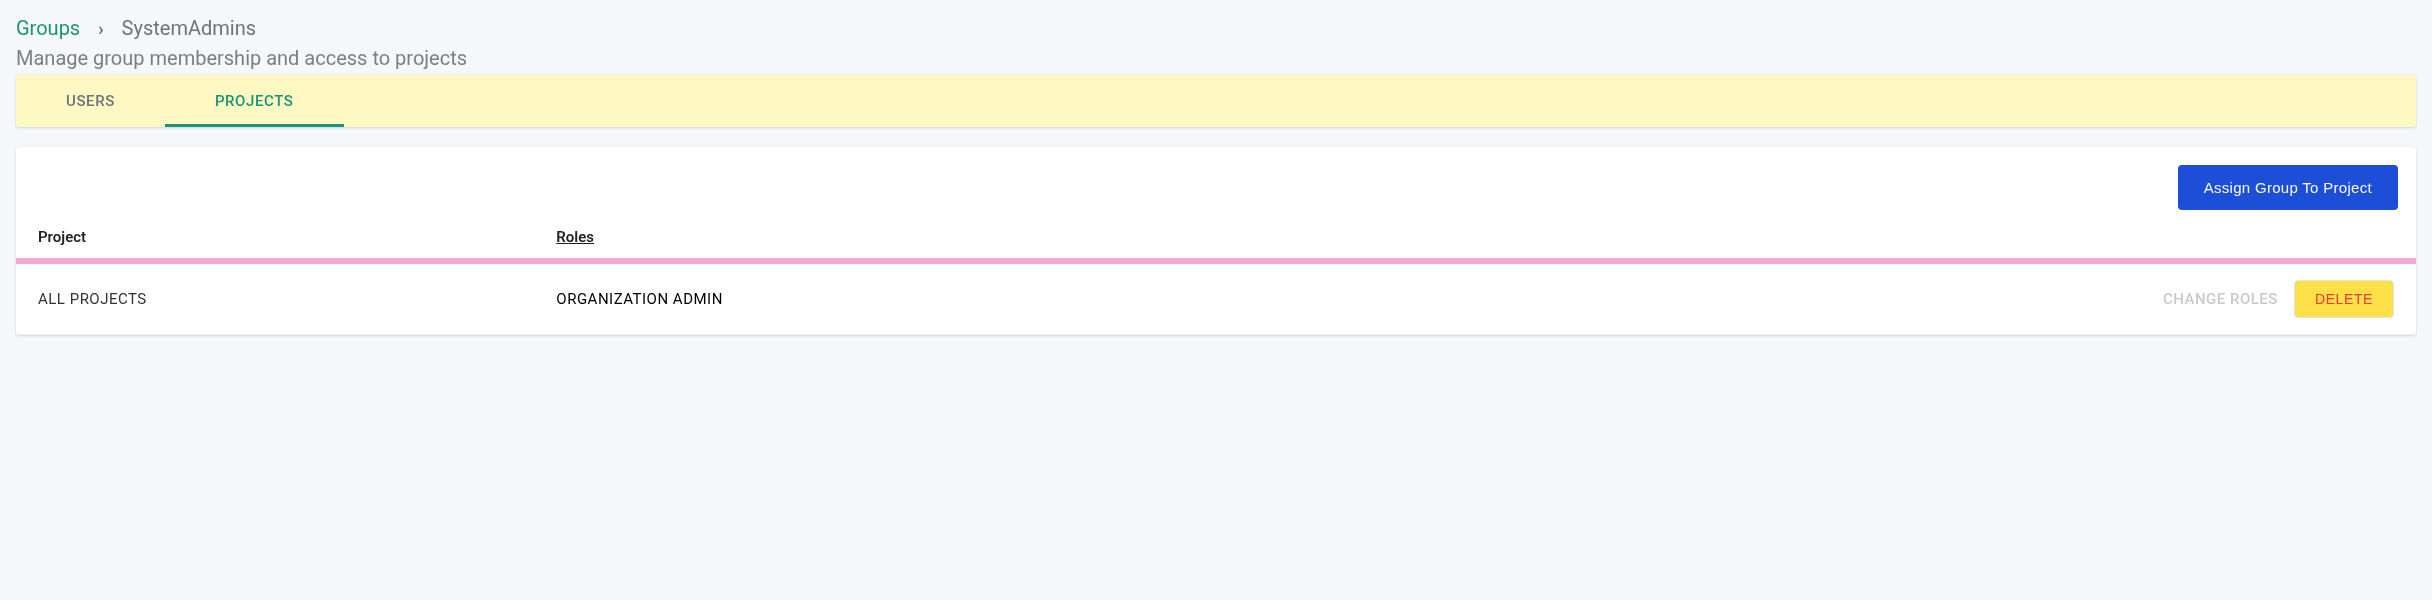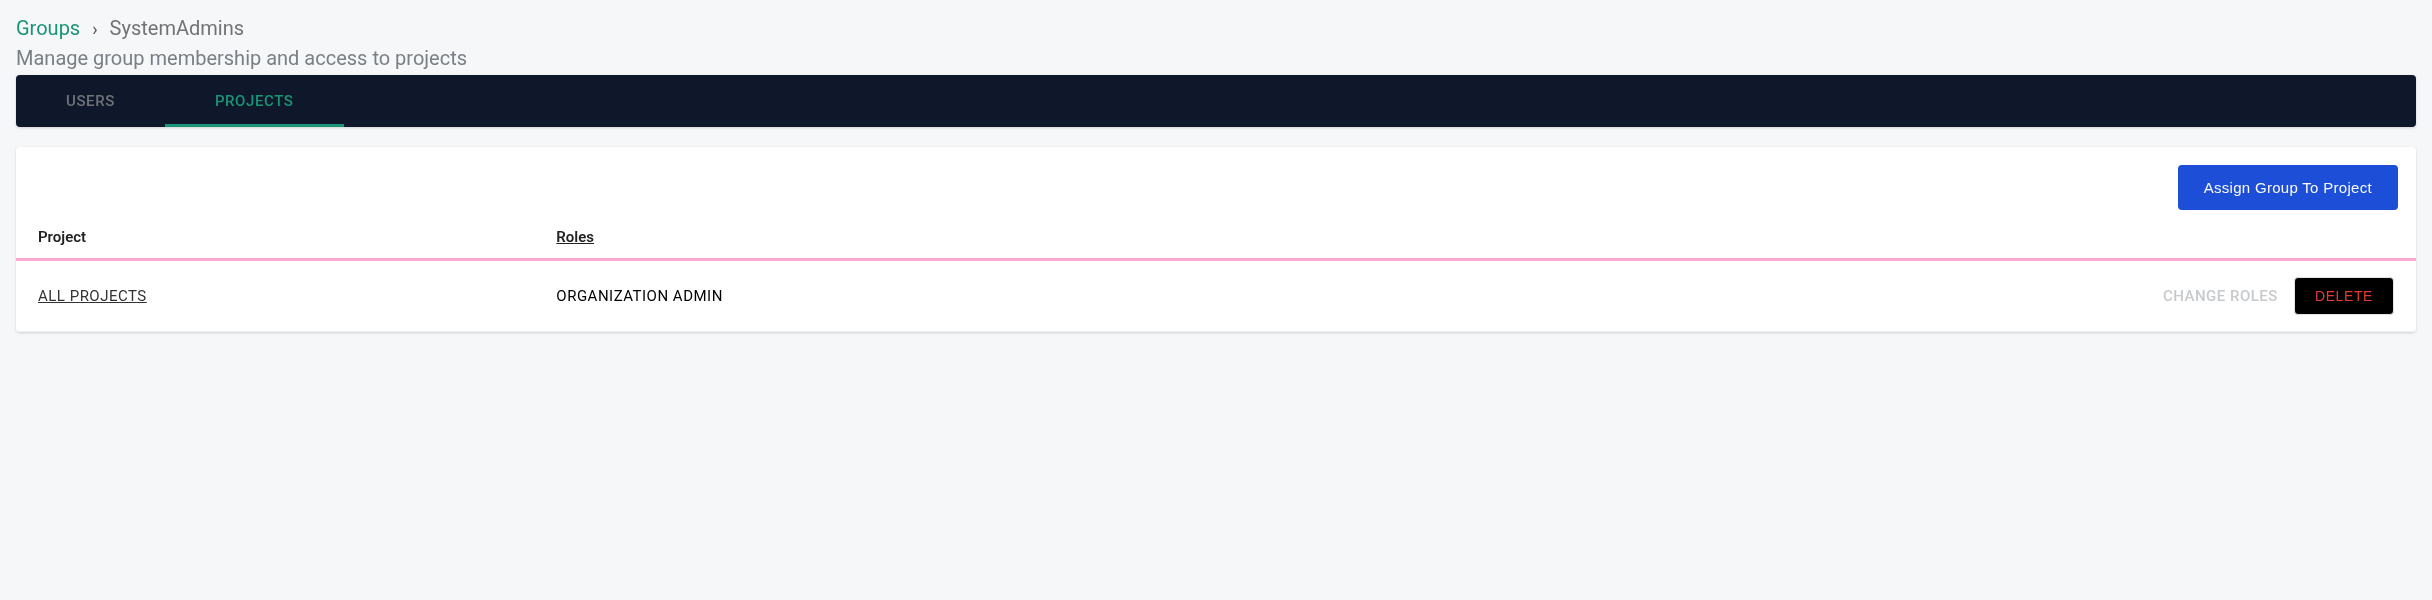--- a/index.html
+++ b/index.html
@@ -10,21 +10,21 @@
     body {
       font-family: -apple-system, BlinkMacSystemFont, "Segoe UI", Roboto, Helvetica, Arial, sans-serif;
       background: #f5f7f8;
       padding: 16px;
       font-size: 14px;
       color: #333;
     }
     .breadcrumb {
       display: flex;
       align-items: center;
-      gap: 12px;
+      gap: 18px;
       margin-bottom: 6px;
     }
     .breadcrumb-link {
       color: #1a9476;
       font-size: 20px;
       font-weight: 400;
       text-decoration: none;
       cursor: pointer;
     }
     .breadcrumb-sep {
@@ -35,21 +35,21 @@
       color: #737373;
       font-size: 20px;
       font-weight: 400;
     }
     .page-subtitle {
       color: #7a7f85;
       font-size: 20px;
       margin-bottom: 5px;
     }
     .tabs-card {
-      background: #0f172a;
+      background: #fef9c3;
       border-radius: 4px;
       box-shadow: 0 1px 3px rgba(0,0,0,0.15);
       display: flex;
       align-items: stretch;
       height: 52px;
       overflow: hidden;
     }
     .tab {
       display: flex;
       align-items: center;
@@ -93,62 +93,61 @@
       border-radius: 4px;
       padding: 14px 26px;
       font-size: 15px;
       font-weight: 500;
       cursor: default;
       letter-spacing: 0.3px;
     }
     .table-header {
       display: flex;
       padding: 18px 22px 12px 22px;
-      border-bottom: 3px solid #f9a8d4;
+      border-bottom: 6px solid #f9a8d4;
     }
     .col-project-header, .col-roles-header {
       font-weight: 600;
       font-size: 15px;
       color: #222;
     }
     .col-project-header { width: 22%; }
     .col-roles-header { flex: 1; text-decoration: underline; }
     .table-row {
       display: flex;
       align-items: center;
       padding: 16px 22px;
       border-bottom: 1px solid #edeff1;
     }
     .col-project {
       width: 22%;
       font-size: 15px;
       letter-spacing: 0.5px;
       color: #333;
-      text-decoration: underline;
     }
     .col-roles {
       flex: 1;
       font-size: 15px;
       letter-spacing: 0.5px;
       color: #000000;
     }
     .row-actions {
       display: flex;
       align-items: center;
       gap: 16px;
     }
     .change-roles-text {
       color: #c7cacd;
       font-size: 15px;
       font-weight: 500;
       letter-spacing: 0.5px;
       cursor: default;
     }
     .delete-button {
-      background: #000000;
+      background: #fde047;
       color: #e53935;
       border: 1px solid #e1e4e7;
       border-radius: 4px;
       padding: 10px 20px;
       font-size: 14px;
       font-weight: 500;
       letter-spacing: 0.6px;
       cursor: pointer;
     }
   </style>

